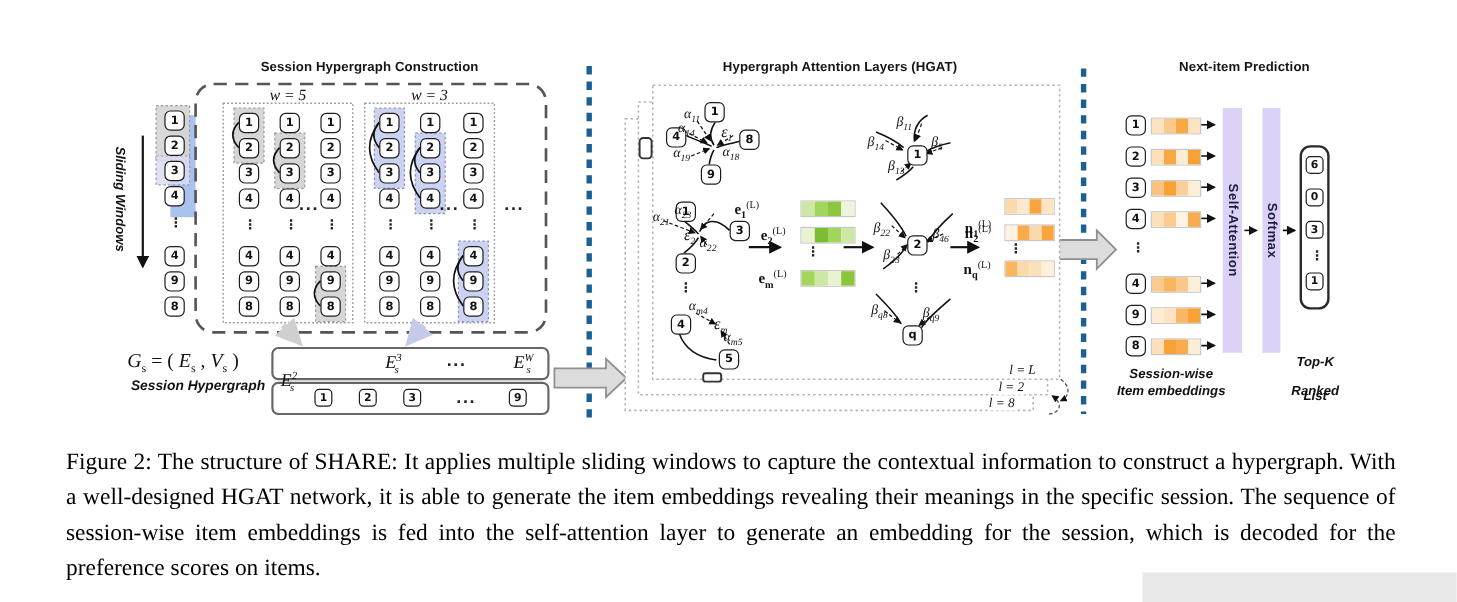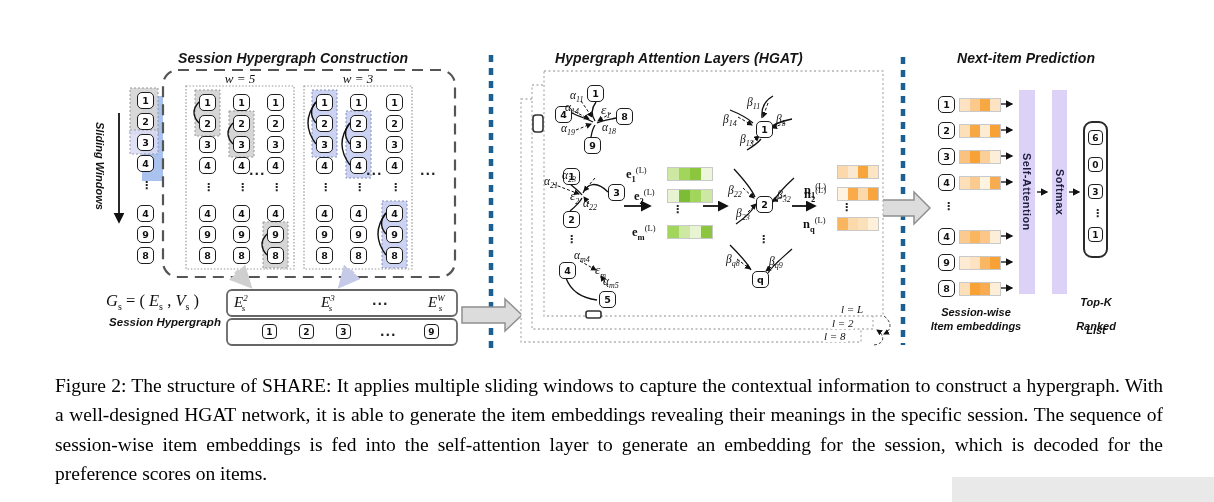--- a/index.html
+++ b/index.html
@@ -1,21 +1,21 @@
 <!DOCTYPE html>
 <html><head>
 <meta charset="utf-8">
 <style>
   *{margin:0;padding:0;box-sizing:border-box}
   html,body{width:1214px;height:502px;background:#fff;overflow:hidden;position:relative;
     font-family:"Liberation Sans",sans-serif;color:#111}
   .abs{position:absolute}
   svg.layer{position:absolute;left:0;top:0;z-index:1}
   .el{z-index:2}
-  .ptitle{font-weight:bold;font-style:italic;font-size:14px;color:#151515;letter-spacing:.1px}
+  .ptitle{font-weight:bold;font-size:11px;text-align:center;color:#151515;letter-spacing:.1px}
   .nb{position:absolute;z-index:3;width:17px;height:17px;border:1.7px solid #1d1d1d;border-radius:5px;background:#fff;
       display:flex;align-items:center;justify-content:center;font:bold 9.5px "DejaVu Sans",sans-serif}
   .nb2{width:15px;height:15px;border-radius:4px;font-size:9px}
   .vd{position:absolute;z-index:3;font:bold 11px "DejaVu Sans",sans-serif;color:#222}
   .hd{position:absolute;z-index:3;font:bold 12px "DejaVu Sans",sans-serif;color:#222;letter-spacing:1px}
   .wlab{position:absolute;z-index:3;font:italic 13px "Liberation Serif",serif}
   .gl{position:absolute;z-index:3;font:italic 11.5px "Liberation Serif",serif;white-space:nowrap}
   .gl sub{font-size:8px}
   .gl.eps{font-size:13.5px}
   .vec{position:absolute;z-index:3;font:bold 12.5px "Liberation Serif",serif;white-space:nowrap}
@@ -249,21 +249,21 @@
 <div class="nb" style="left:386px;top:115px">2</div>
 <div class="nb" style="left:386px;top:136px">3</div>
 <div class="nb" style="left:386px;top:157px">4</div>
 <div class="vd" style="left:390px;top:181px">⋮</div>
 <div class="nb" style="left:386px;top:205px">4</div>
 <div class="nb" style="left:386px;top:226px">9</div>
 <div class="nb" style="left:386px;top:247px">8</div>
 <div class="hd" style="left:366px;top:164px">...</div>
 <div class="hd" style="left:420px;top:164px">...</div>
 
-<span class="elabel" style="left:234px;top:293px"><i>E</i><sup>2</sup><sub class="tuck">s</sub></span>
+<span class="elabel" style="left:234px;top:308px"><i>E</i><sup>2</sup><sub class="tuck">s</sub></span>
 <span class="elabel" style="left:321px;top:293px"><i>E</i><sup>3</sup><sub class="tuck">s</sub></span>
 <div class="hd" style="left:372px;top:294px">...</div>
 <span class="elabel" style="left:428px;top:293px"><i>E</i><sup>W</sup><sub class="tuck">s</sub></span>
 
 <div class="nb nb2" style="left:262px;top:324px">1</div>
 <div class="nb nb2" style="left:299px;top:324px">2</div>
 <div class="nb nb2" style="left:336px;top:324px">3</div>
 <div class="hd" style="left:380px;top:325px">...</div>
 <div class="nb nb2" style="left:424px;top:324px">9</div>
 
@@ -290,21 +290,21 @@
 <span class="gl" style="left:562px;top:169px"><span>α</span><sub>23</sub></span>
 <span class="gl" style="left:583px;top:197px"><span>α</span><sub>22</sub></span>
 <div class="vd" style="left:566px;top:233px">⋮</div>
 
 <div class="nb" style="left:559px;top:262px">4</div>
 <div class="nb" style="left:599px;top:291px">5</div>
 <span class="gl eps" style="left:595px;top:262px"><span>ε</span><sub>m</sub></span>
 <span class="gl" style="left:574px;top:249px"><span>α</span><sub>m4</sub></span>
 <span class="gl" style="left:603px;top:275px"><span>α</span><sub>m5</sub></span>
 
-<span class="vec" style="left:626px;top:165px"><b>e</b><sub>1</sub><sup>(L)</sup></span>
+<span class="vec" style="left:612px;top:165px"><b>e</b><sub>1</sub><sup>(L)</sup></span>
 <span class="bar" style="left:667px;top:167px">
     <i style="background: rgb(205, 232, 162);"></i>
     <i style="background: rgb(162, 213, 92);"></i>
     <i style="background: rgb(140, 198, 63);"></i>
     <i style="background: rgb(237, 246, 218);"></i>
   </span>
 <span class="vec" style="left:634px;top:187px"><b>e</b><sub>2</sub><sup>(L)</sup></span>
 <span class="bar" style="left:667px;top:189px">
     <i style="background: rgb(232, 244, 209);"></i>
     <i style="background: rgb(124, 189, 53);"></i>
@@ -321,21 +321,21 @@
   </span>
 
 <div class="nb" style="left:756px;top:121px">1</div>
 <span class="gl" style="left:747px;top:96px"><span>β</span><sub>11</sub></span>
 <span class="gl" style="left:776px;top:113px"><span>β</span><sub>5</sub></span>
 <span class="gl" style="left:740px;top:133px"><span>β</span><sub>13</sub></span>
 <span class="gl" style="left:723px;top:113px"><span>β</span><sub>14</sub></span>
 
 <div class="nb" style="left:756px;top:196px">2</div>
 <span class="gl" style="left:728px;top:184px"><span>β</span><sub>22</sub></span>
-<span class="gl" style="left:777px;top:189px"><span>β</span><sub>32</sub></span>
+<span class="gl" style="left:777px;top:189px"><span>β</span><sub>46</sub></span>
 <span class="gl" style="left:736px;top:207px"><span>β</span><sub>23</sub></span>
 <div class="vd" style="left:758px;top:233px">⋮</div>
 
 <div class="nb" style="left:752px;top:271px">q</div>
 <span class="gl" style="left:726px;top:253px"><span>β</span><sub>q8</sub></span>
 <span class="gl" style="left:769px;top:255px"><span>β</span><sub>q9</sub></span>
 
 <span class="vec" style="left:804px;top:181px"><b>n</b><sub>1</sub><sup>(L)</sup></span>
 <span class="bar o" style="left:837px;top:165px">
     <i style="background: rgb(252, 217, 171);"></i>

